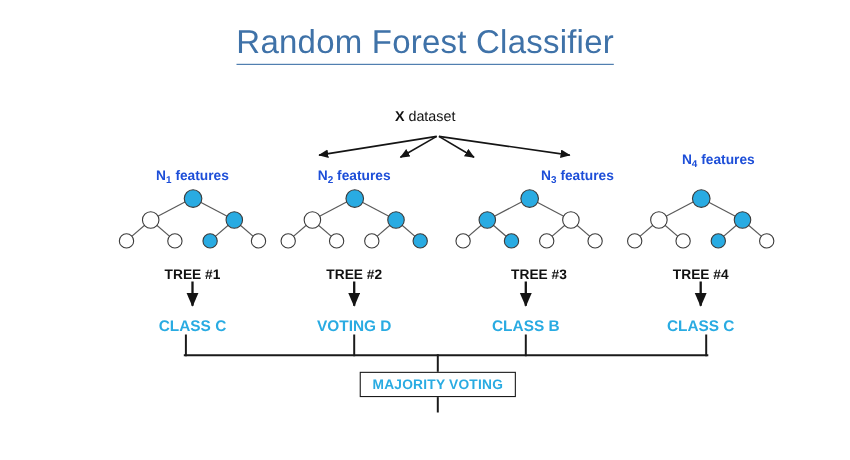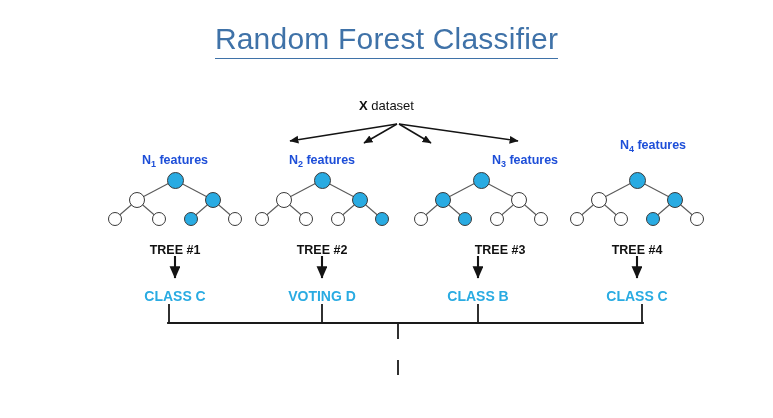--- a/index.html
+++ b/index.html
@@ -223,22 +223,25 @@
       <div class="node empty" style="left: 591px; top: 192px; width: 16px; height: 16px;"></div>
       <div class="node filled" style="left: 667px; top: 192px; width: 16px; height: 16px;"></div>
       <div class="node empty" style="left: 569.8px; top: 211.8px; width: 14.4px; height: 14.4px;"></div>
       <div class="node empty" style="left: 613.8px; top: 211.8px; width: 14.4px; height: 14.4px;"></div>
       <div class="node filled" style="left: 645.8px; top: 211.8px; width: 14.4px; height: 14.4px;"></div>
       <div class="node empty" style="left: 689.8px; top: 211.8px; width: 14.4px; height: 14.4px;"></div>
     </div>
 
   <div class="tree-label" style="left:175px; top:243px;">TREE #1</div>
   <div class="tree-label" style="left:322px; top:243px;">TREE #2</div>
-  <div class="tree-label" style="left:500px; top:243px;">TREE #3</div>
+  <div class="tree-label" style="left:490px; top:243px;">TREE #3</div>
   <div class="tree-label" style="left:637px; top:243px;">TREE #4</div>
 
   <div class="class-label" style="left:175px; top:288px;">CLASS C</div>
   <div class="class-label" style="left:322px; top:288px;">VOTING D</div>
   <div class="class-label" style="left:478px; top:288px;">CLASS B</div>
   <div class="class-label" style="left:637px; top:288px;">CLASS C</div>
 
+  <div class="vote-box" id="majority-voting-box">
+    <span>MAJORITY VOTING</span>
+  </div>
 
 </div>
 
 </body></html>

